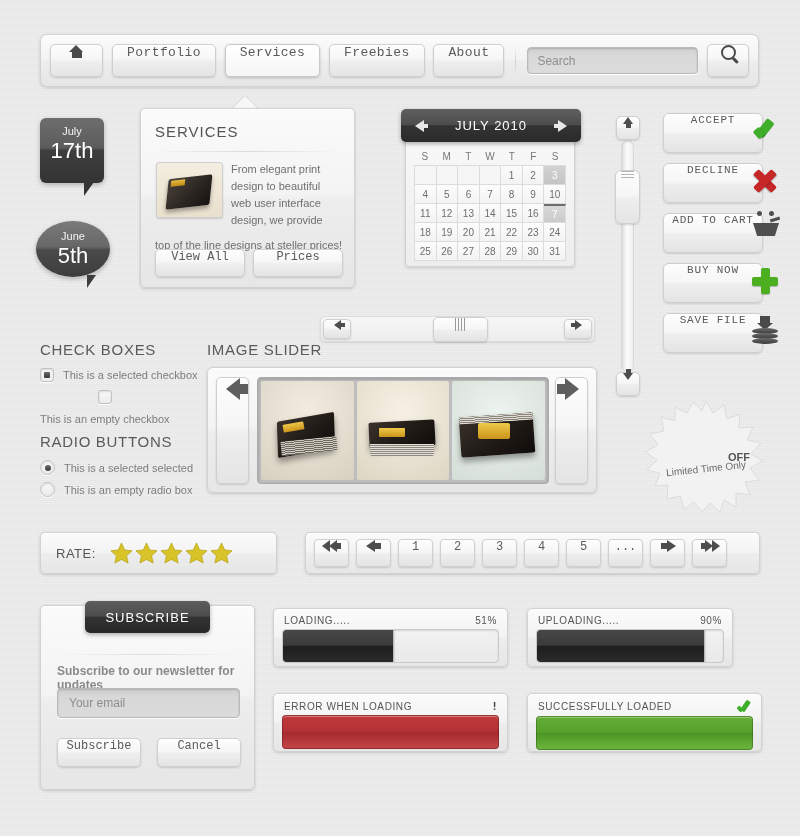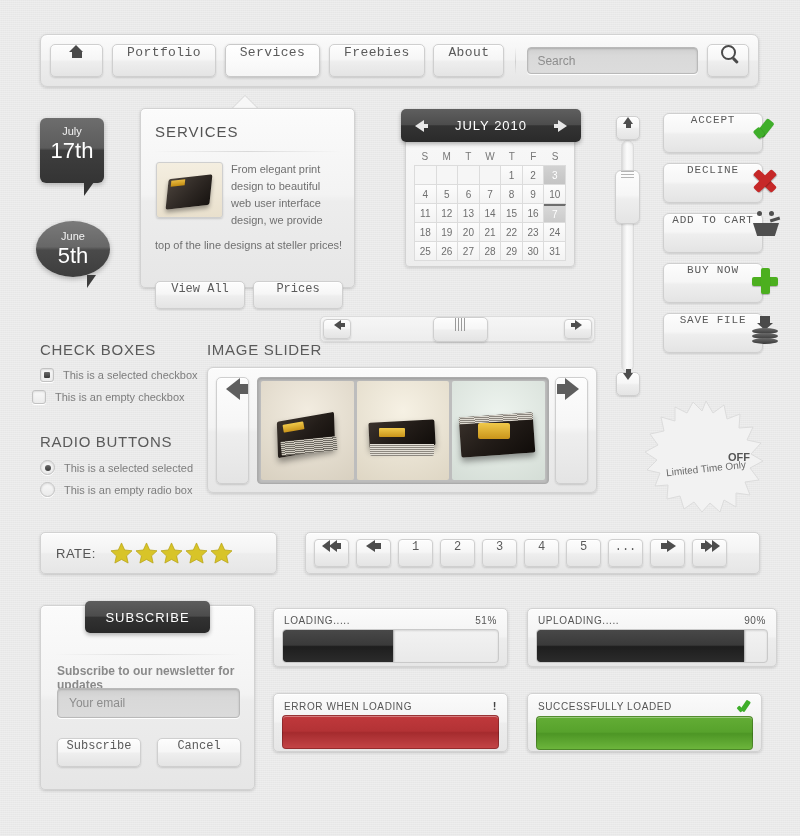--- a/index.html
+++ b/index.html
@@ -86,21 +86,21 @@
   #services-thumb .card-stack { position:absolute; left:10px; top:14px; width:44px; height:30px;
     background:linear-gradient(135deg,#4b433c 0%,#2d2723 55%,#171310 100%);
     transform:skewY(-12deg) rotate(6deg); border-radius:2px;
     box-shadow:0 3px 4px rgba(0,0,0,.35); }
   #services-thumb .card-gold { position:absolute; left:14px; top:17px; width:14px; height:6px;
     background:linear-gradient(to bottom,#e8bb42,#c28c12); transform:skewY(-12deg) rotate(6deg); }
   #services-text { position:absolute; left:90px; top:52px; width:112px;
     font-size:11px; line-height:17px; color:#707070; }
   #services-text-wrap { position:absolute; left:14px; top:119px; width:190px;
     font-size:11px; line-height:17px; color:#707070;margin-top:9px; }
-  #services-btns { position:absolute; left:14px; top:140px; display:flex; gap:8px;margin-top:32px; }
+  #services-btns { position:absolute; left:14px; top:140px; display:flex; gap:8px; }
   #services-btns .btn { width:90px; height:28px; font-size:12px; }
 
   
   #calendar { position:absolute; left:405px; top:113px; width:170px; height:154px; border-radius:4px;
     background:linear-gradient(to bottom,#fafafa,#ededed);
     border:1px solid #d2d2d2; box-shadow:0 1px 3px rgba(0,0,0,.15), 0 1px 0 #fff inset; }
   #cal-header { position:absolute; left:-5px; top:-5px; width:180px; height:33px; border-radius:5px;
     background:linear-gradient(to bottom,#5f5f5f 0%,#4d4d4d 47%,#333 51%,#2a2a2a 100%);
     box-shadow:0 2px 4px rgba(0,0,0,.3);
     display:flex; align-items:center; justify-content:space-between; padding:0 14px;
@@ -461,21 +461,21 @@
   </div>
 <div id="vscroll-thumb" class="btn">
     <span class="thumb-grip"></span>
   </div>
 
 <div class="sec-head" style="left:40px; top:341px;">CHECK BOXES</div>
 <div class="opt-row" style="left:40px; top:368px;">
   <span class="cbx on"></span>
   <span>This is a selected checkbox</span>
 </div>
-<div class="opt-row" style="left:32px; top:390px;">
+<div class="opt-row" style="left:40px; top:390px;flex-direction:column;">
   <span class="cbx"></span>
   <span>This is an empty checkbox</span>
 </div>
 <div class="sec-head" style="left:40px; top:433px;">RADIO BUTTONS</div>
 <div class="opt-row" style="left:40px; top:460px;">
   <span class="rdo on"></span>
   <span>This is a selected selected</span>
 </div>
 <div class="opt-row" style="left:40px; top:482px;">
   <span class="rdo"></span>
@@ -616,21 +616,21 @@
 
 <div class="prog-panel panel" style="left:273px; top:608px; width:235px;">
   <div class="prog-top">
     <span>LOADING.....</span>
     <span>51%</span>
   </div>
   <div class="prog-track">
     <div class="prog-fill" id="prog-fill-0" style="width: 51%;"></div>
   </div>
 </div>
-<div class="prog-panel panel" style="left:527px; top:608px; width:250px;">
+<div class="prog-panel panel" style="left:527px; top:608px; width:206px;">
   <div class="prog-top">
     <span>UPLOADING.....</span>
     <span>90%</span>
   </div>
   <div class="prog-track">
     <div class="prog-fill" id="prog-fill-1" style="width: 90%;"></div>
   </div>
 </div>
 
 <div class="alert-panel panel" style="left:273px; top:693px; width:235px;">

